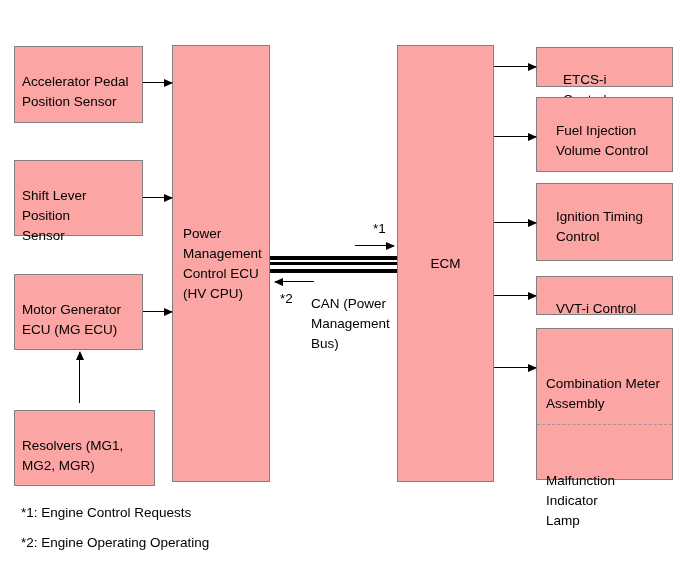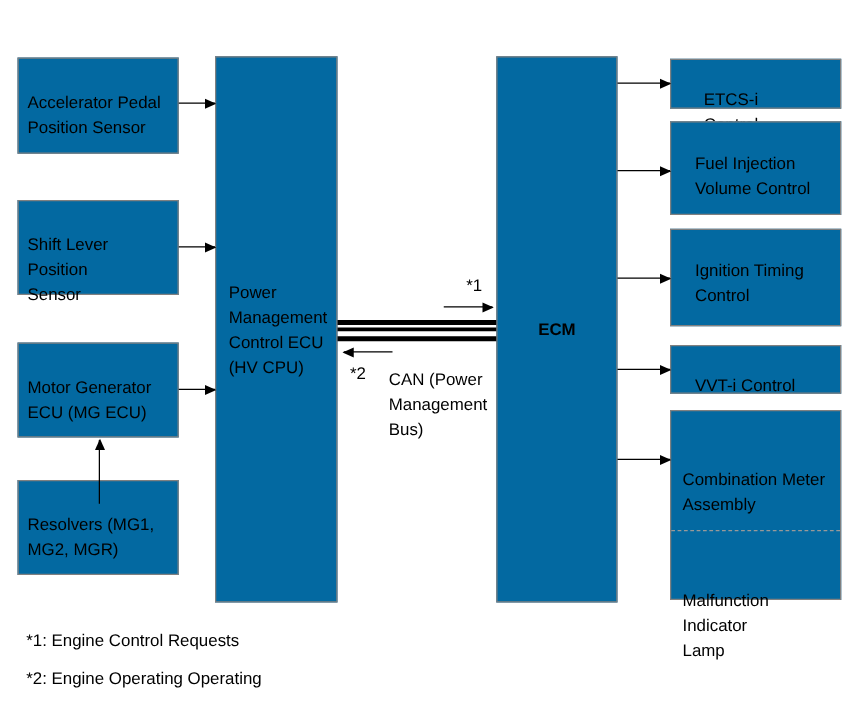--- a/index.html
+++ b/index.html
@@ -11,21 +11,21 @@
     font-family: "Liberation Sans", "DejaVu Sans", sans-serif;
     font-size: 13.5px;
     line-height: 20px;
     color: #000000;
     overflow: hidden;
   }
   .box {
     position: absolute;
     box-sizing: border-box;
     border: 1px solid #808080;
-    background: #0369a1;
+    background: #fca5a5;
     white-space: pre-line;
   }
   .pad-left-col  { padding: 5px 7px; }
   .pad-right-sm  { padding: 2px 19px; }
   .pad-right-md  { padding: 3px 19px; }
   .pm-box {
     display: flex;
     align-items: center;
     padding-left: 10px;
     white-space: pre-line;
@@ -81,33 +81,33 @@
 Position Sensor</span>
   </div>
   <div class="box pad-left-col" style="left:14px; top:160px; width:129px; height:76px;">
     <span>Shift Lever Position
 Sensor</span>
   </div>
   <div class="box pad-left-col" style="left:14px; top:274px; width:129px; height:76px;">
     <span>Motor Generator
 ECU (MG ECU)</span>
   </div>
-  <div class="box pad-left-col" style="left:14px; top:384px; width:129px; height:76px;">
+  <div class="box pad-left-col" style="left:14px; top:410px; width:141px; height:76px;">
     <span>Resolvers (MG1,
 MG2, MGR)</span>
   </div>
 
   <div class="box pm-box" style="left:172px; top:45px; width:98px; height:437px;">
     <span>Power
 Management
 Control ECU
 (HV CPU)</span>
   </div>
 
-  <div class="box ecm-box" style="left:397px; top:45px; width:97px; height:437px;font-weight:bold;">
+  <div class="box ecm-box" style="left:397px; top:45px; width:97px; height:437px;">
     <span>ECM</span>
   </div>
 
   <div class="box pad-right-sm" style="left:536px; top:47px; width:137px; height:40px;padding-left:26px;">
     <span>ETCS-i Control</span>
   </div>
   <div class="box pad-right-md" style="left:536px; top:97px; width:137px; height:75px;">
     <span>Fuel Injection
 Volume Control</span>
   </div>

